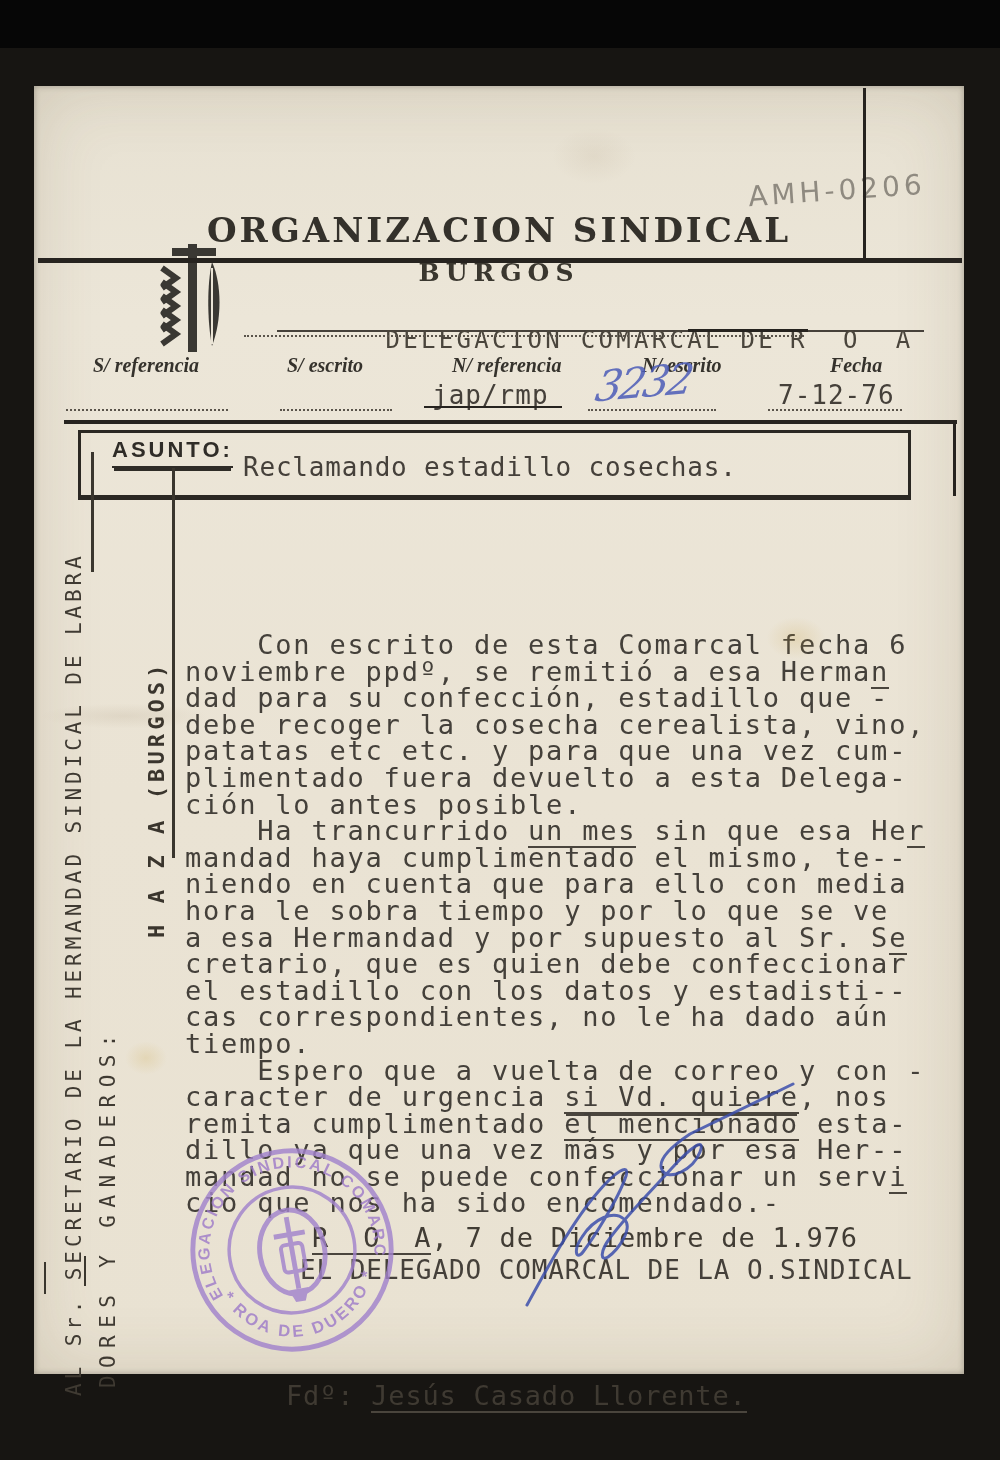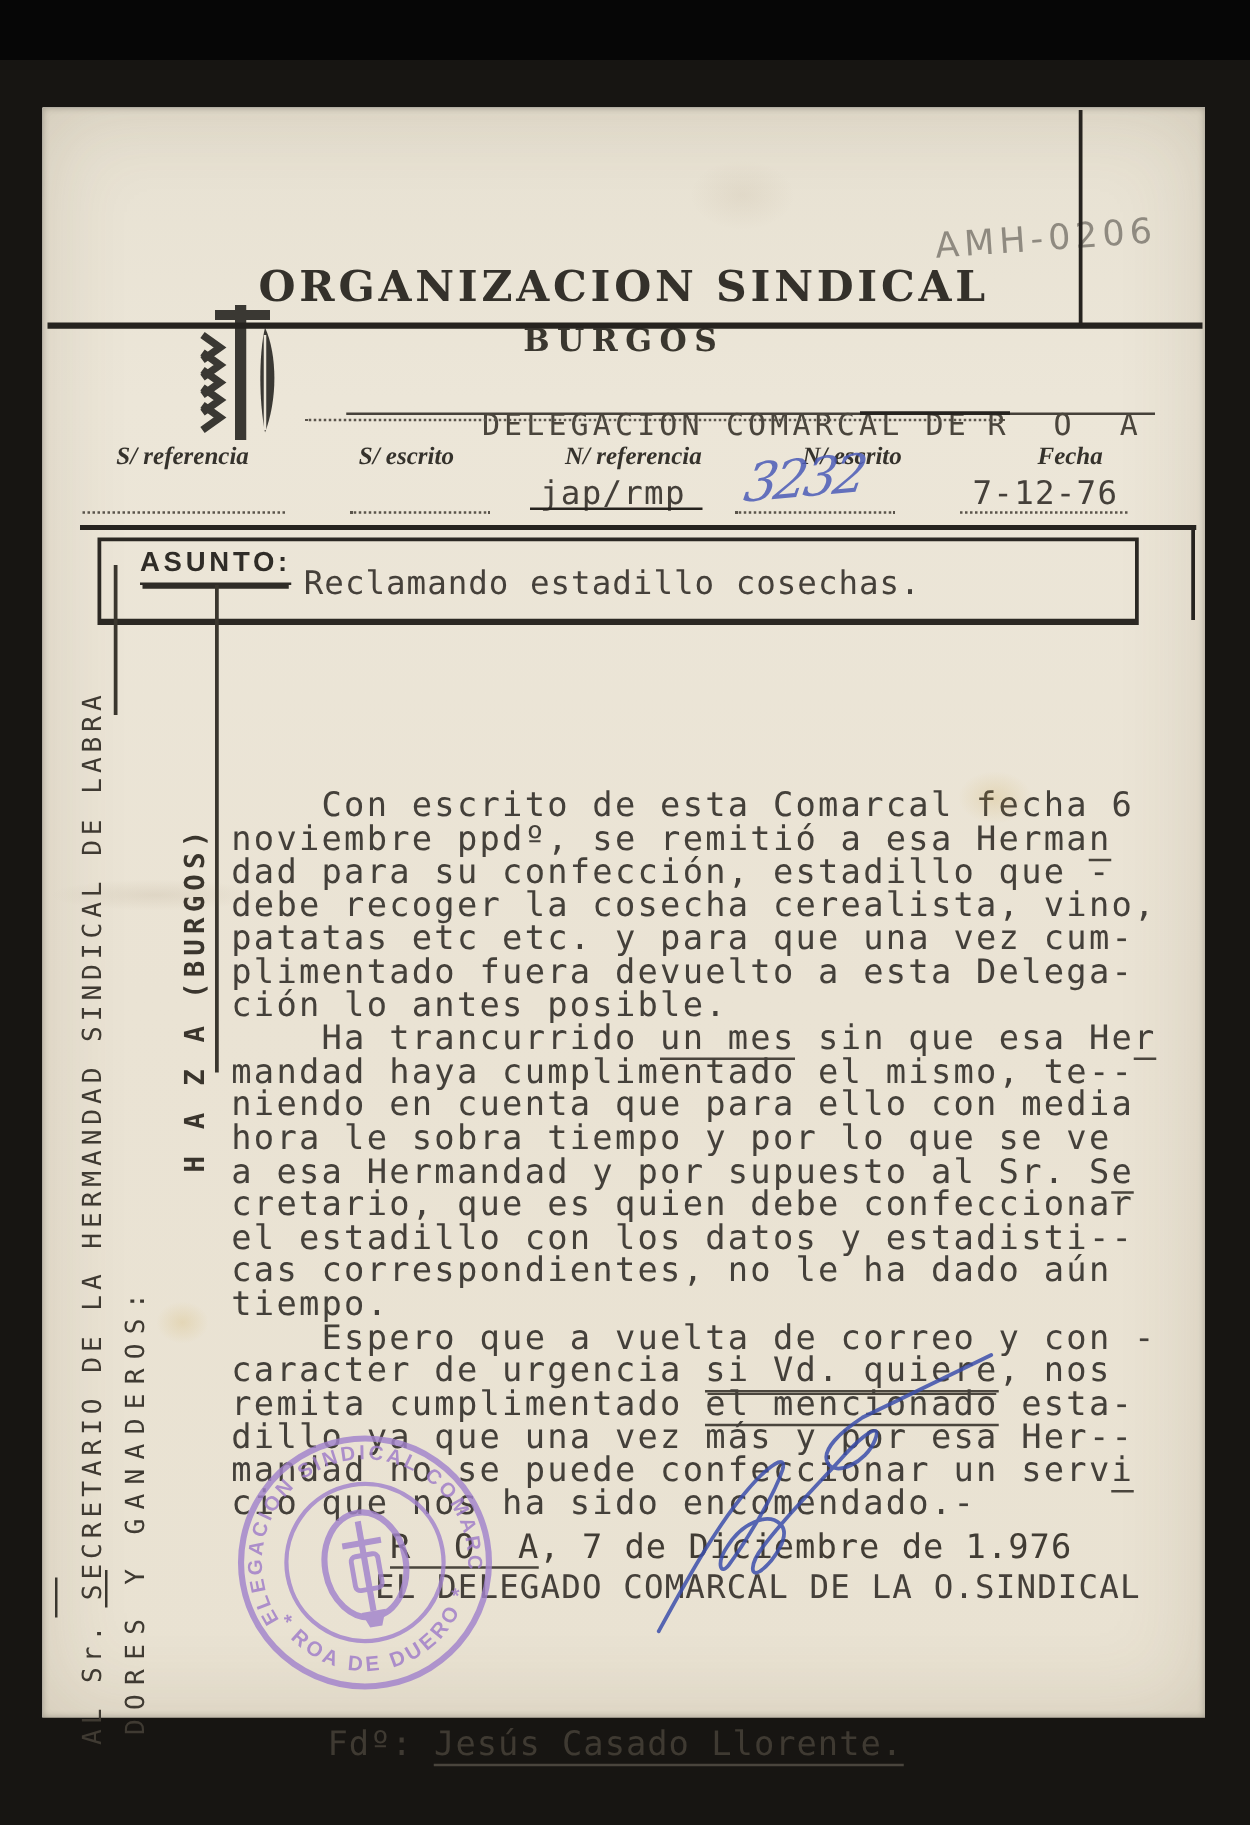--- a/index.html
+++ b/index.html
@@ -48,21 +48,21 @@
   #addr2{left:62px;top:1302px;width:368px;font-size:21px;letter-spacing:7.4px;}
   #addr-place{left:110px;top:852px;width:284px;font-size:22px;letter-spacing:4.1px;font-weight:bold;color:#3a352d;}
   
   #body-text{left:151px;top:543px;font-size:27px;letter-spacing:1.8px;color:#44403a;}
   .bline{height:26.6px;white-space:pre;}
   .u1{border-bottom:2px solid #4a453d;}
   .u2{border-bottom:2px solid #4a453d;box-shadow:0 4px 0 -2px #4a453d;}
   
   #date-line{left:278px;top:1136px;font-size:27px;letter-spacing:.8px;color:#413c34;}
   #delegate-title{left:266px;top:1169px;font-size:26px;letter-spacing:.9px;color:#45403a;}
-  #fdo-line{left:228px;top:1294px;font-size:27px;letter-spacing:.8px;color:#3f3a32;}
+  #fdo-line{left:252px;top:1294px;font-size:27px;letter-spacing:.8px;color:#3f3a32;}
   .mark{background:#3a362e;}
 </style>
 </head>
 <body>
 
 <div id="page">
   <div id="mat"></div>
 
   <div id="paper">
 

